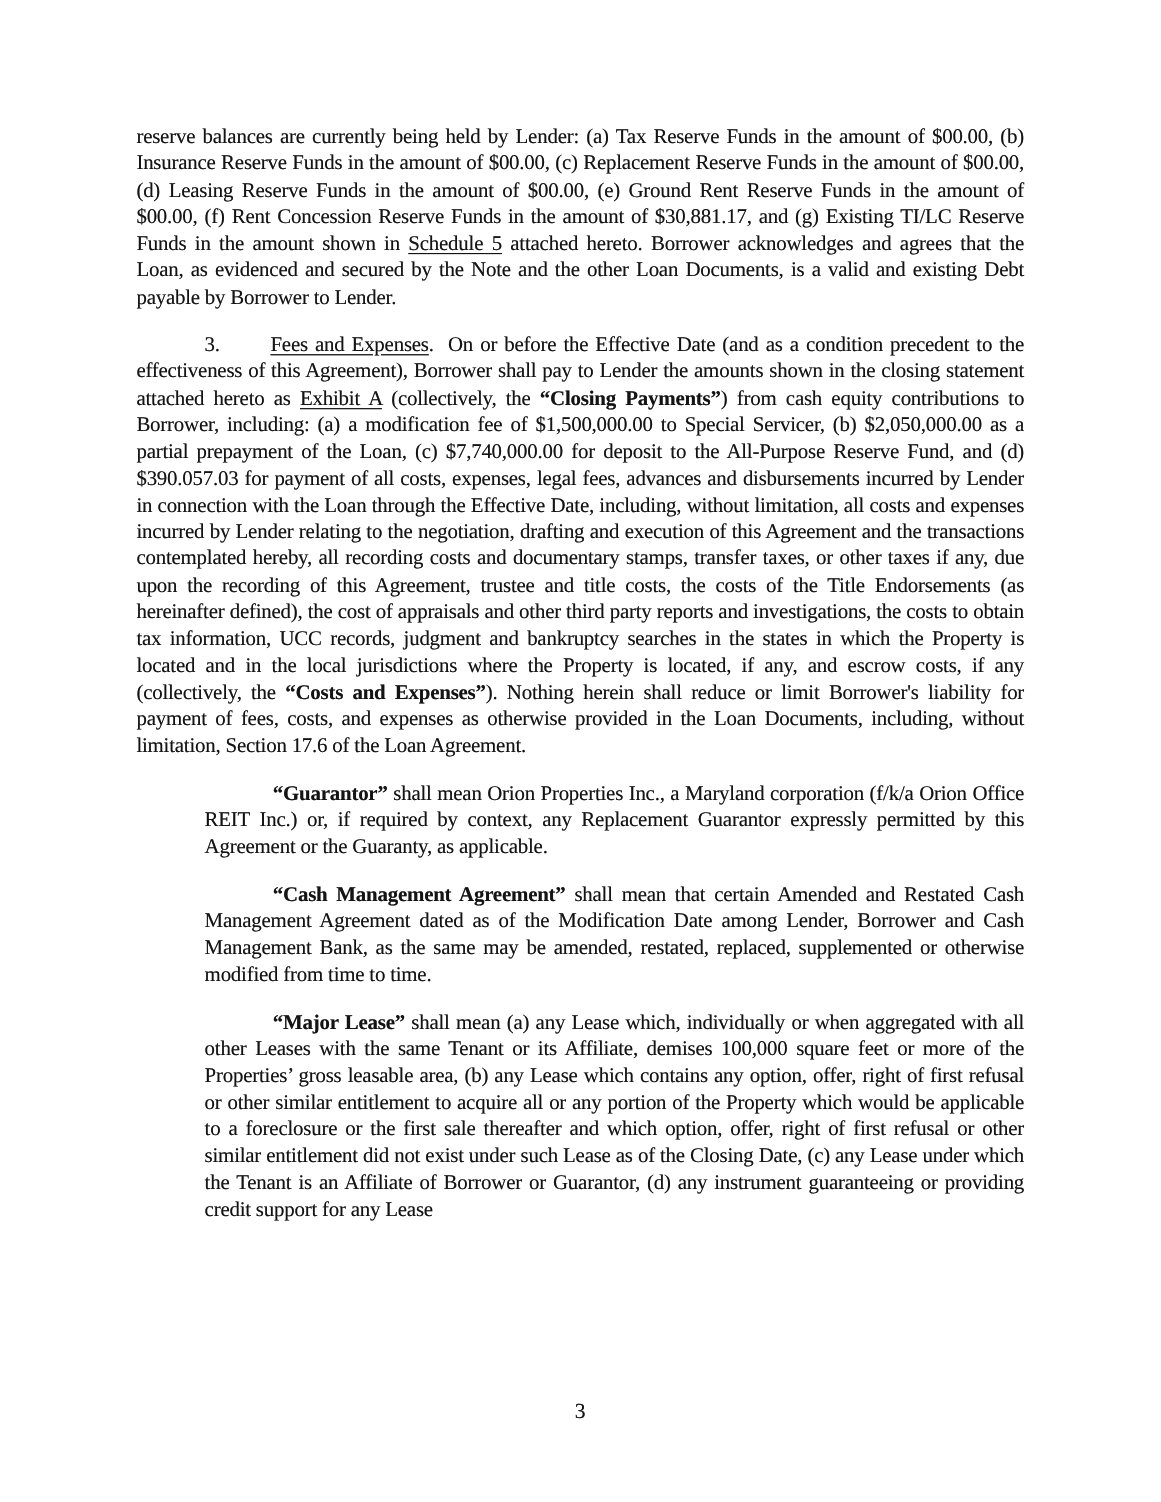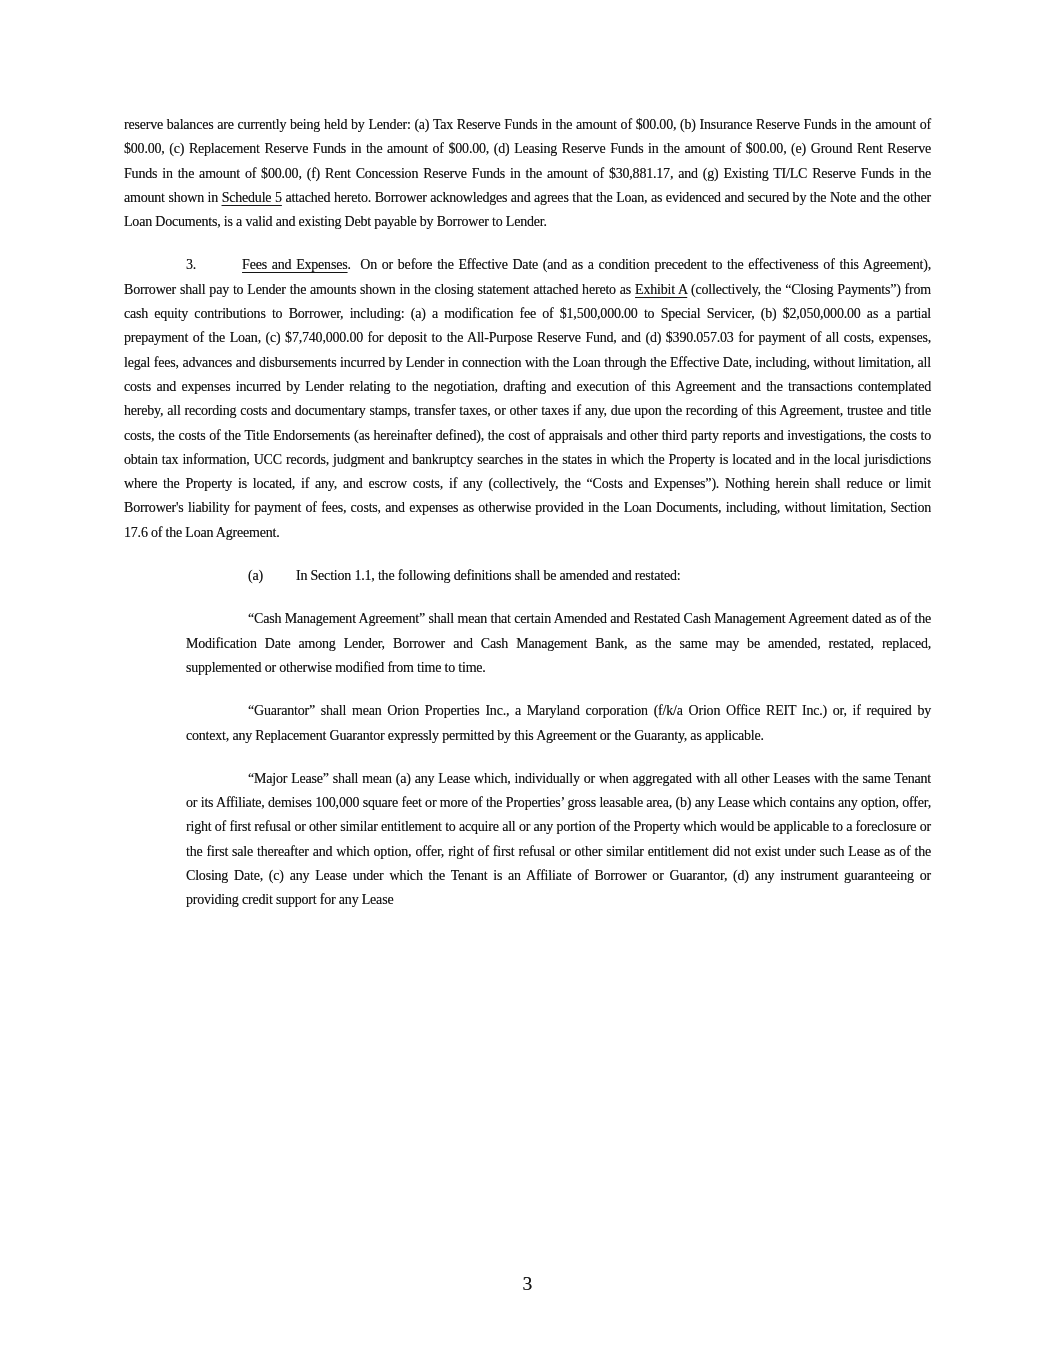--- a/index.html
+++ b/index.html
@@ -19,36 +19,36 @@
   }
   .content {
     position: absolute;
     top: 113px;
     left: 124px;
     width: 807px;
   }
   .para {
     margin: 0 0 19px 0;
     text-align: justify;
-    font-size: 14px;
+    font-size: 19px;
     line-height: 24.3px;
     letter-spacing: -0.2px;
   }
   .para:last-child { margin-bottom: 0; }
   .indent-num { text-indent: 62px; }
   .sub-a { text-indent: 124px; }
   .def {
     margin-left: 62px;
     text-indent: 62px;
   }
   .u {
     text-decoration: underline;
     text-underline-offset: 2.5px;
   }
-  .b { font-weight: normal; }
+  .b { font-weight: bold; }
   .tab-num { display: inline-block; width: 46px; }
   .tab-a { display: inline-block; width: 33px; }
   .footer {
     position: absolute;
     top: 1272px;
     left: 0;
     width: 100%;
     text-align: center;
     font-size: 19.6px;
     line-height: 24.3px;
@@ -58,24 +58,23 @@
 <body>
 
 <div class="page">
   <div class="content">
 
     <p class="para"><span>reserve balances are currently being held by Lender: (a) Tax Reserve Funds in the amount of $00.00, (b) Insurance Reserve Funds in the amount of $00.00, (c) Replacement Reserve Funds in the amount of $00.00, (d) Leasing Reserve Funds in the amount of $00.00, (e) Ground Rent Reserve Funds in the amount of $00.00, (f) Rent Concession Reserve Funds in the amount of $30,881.17, and (g) Existing TI/LC Reserve Funds in the amount shown in </span><span class="u">Schedule 5</span><span> attached hereto. Borrower acknowledges and agrees that the Loan, as evidenced and secured by the Note and the other Loan Documents, is a valid and existing Debt payable by Borrower to Lender.</span></p>
 
     <p class="para indent-num"><span>3.</span><span class="tab-num"></span><span class="u">Fees and Expenses</span><span>.&nbsp; On or before the Effective Date (and as a condition precedent to the effectiveness of this Agreement), Borrower shall pay to Lender the amounts shown in the closing statement attached hereto as </span><span class="u">Exhibit A</span><span> (collectively, the </span><span class="b">“Closing Payments”</span><span>) from cash equity contributions to Borrower, including: (a) a modification fee of $1,500,000.00 to Special Servicer, (b) $2,050,000.00 as a partial prepayment of the Loan, (c) $7,740,000.00 for deposit to the All-Purpose Reserve Fund, and (d) $390.057.03 for payment of all costs, expenses, legal fees, advances and disbursements incurred by Lender in connection with the Loan through the Effective Date, including, without limitation, all costs and expenses incurred by Lender relating to the negotiation, drafting and execution of this Agreement and the transactions contemplated hereby, all recording costs and documentary stamps, transfer taxes, or other taxes if any, due upon the recording of this Agreement, trustee and title costs, the costs of the Title Endorsements (as hereinafter defined), the cost of appraisals and other third party reports and investigations, the costs to obtain tax information, UCC records, judgment and bankruptcy searches in the states in which the Property is located and in the local jurisdictions where the Property is located, if any, and escrow costs, if any (collectively, the </span><span class="b">“Costs and Expenses”</span><span>). Nothing herein shall reduce or limit Borrower's liability for payment of fees, costs, and expenses as otherwise provided in the Loan Documents, including, without limitation, Section 17.6 of the Loan Agreement.</span></p>
 
 
-    <p class="para sub-a"><span>(a)</span><span class="tab-a"></span><span>In Section 1.1, the following definitions shall be amended and restated:</span></p>
+
+    <p class="para def"><span class="b">“Guarantor”</span><span> shall mean Orion Properties Inc., a Maryland corporation (f/k/a Orion Office REIT Inc.) or, if required by context, any Replacement Guarantor expressly permitted by this Agreement or the Guaranty, as applicable.</span></p>
 
     <p class="para def"><span class="b">“Cash Management Agreement”</span><span> shall mean that certain Amended and Restated Cash Management Agreement dated as of the Modification Date among Lender, Borrower and Cash Management Bank, as the same may be amended, restated, replaced, supplemented or otherwise modified from time to time.</span></p>
-
-    <p class="para def"><span class="b">“Guarantor”</span><span> shall mean Orion Properties Inc., a Maryland corporation (f/k/a Orion Office REIT Inc.) or, if required by context, any Replacement Guarantor expressly permitted by this Agreement or the Guaranty, as applicable.</span></p>
 
     <p class="para def"><span class="b">“Major Lease”</span><span> shall mean (a) any Lease which, individually or when aggregated with all other Leases with the same Tenant or its Affiliate, demises 100,000 square feet or more of the Properties’ gross leasable area, (b) any Lease which contains any option, offer, right of first refusal or other similar entitlement to acquire all or any portion of the Property which would be applicable to a foreclosure or the first sale thereafter and which option, offer, right of first refusal or other similar entitlement did not exist under such Lease as of the Closing Date, (c) any Lease under which the Tenant is an Affiliate of Borrower or Guarantor, (d) any instrument guaranteeing or providing credit support for any Lease</span></p>
 
   </div>
 
   <div class="footer">3</div>
 </div>
 
 </body></html>

